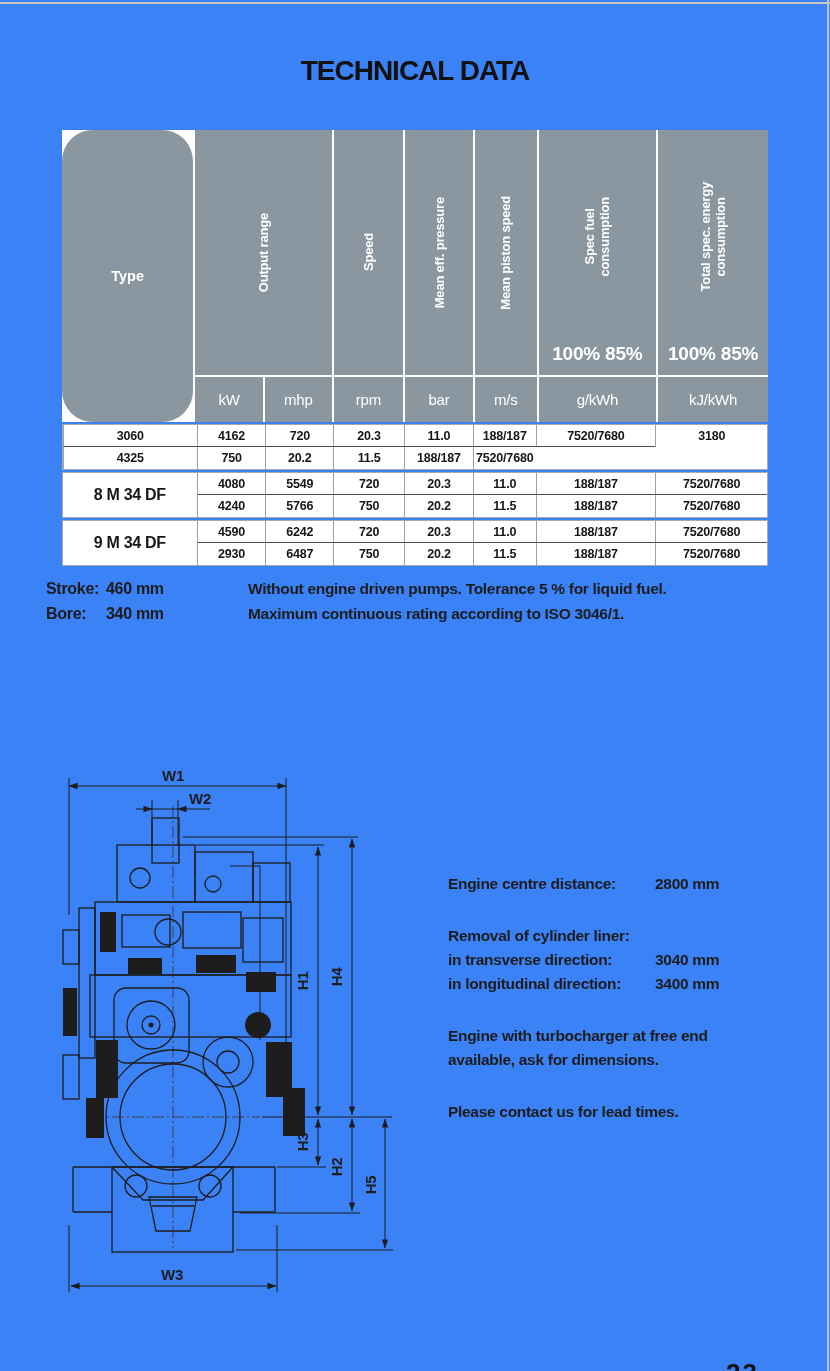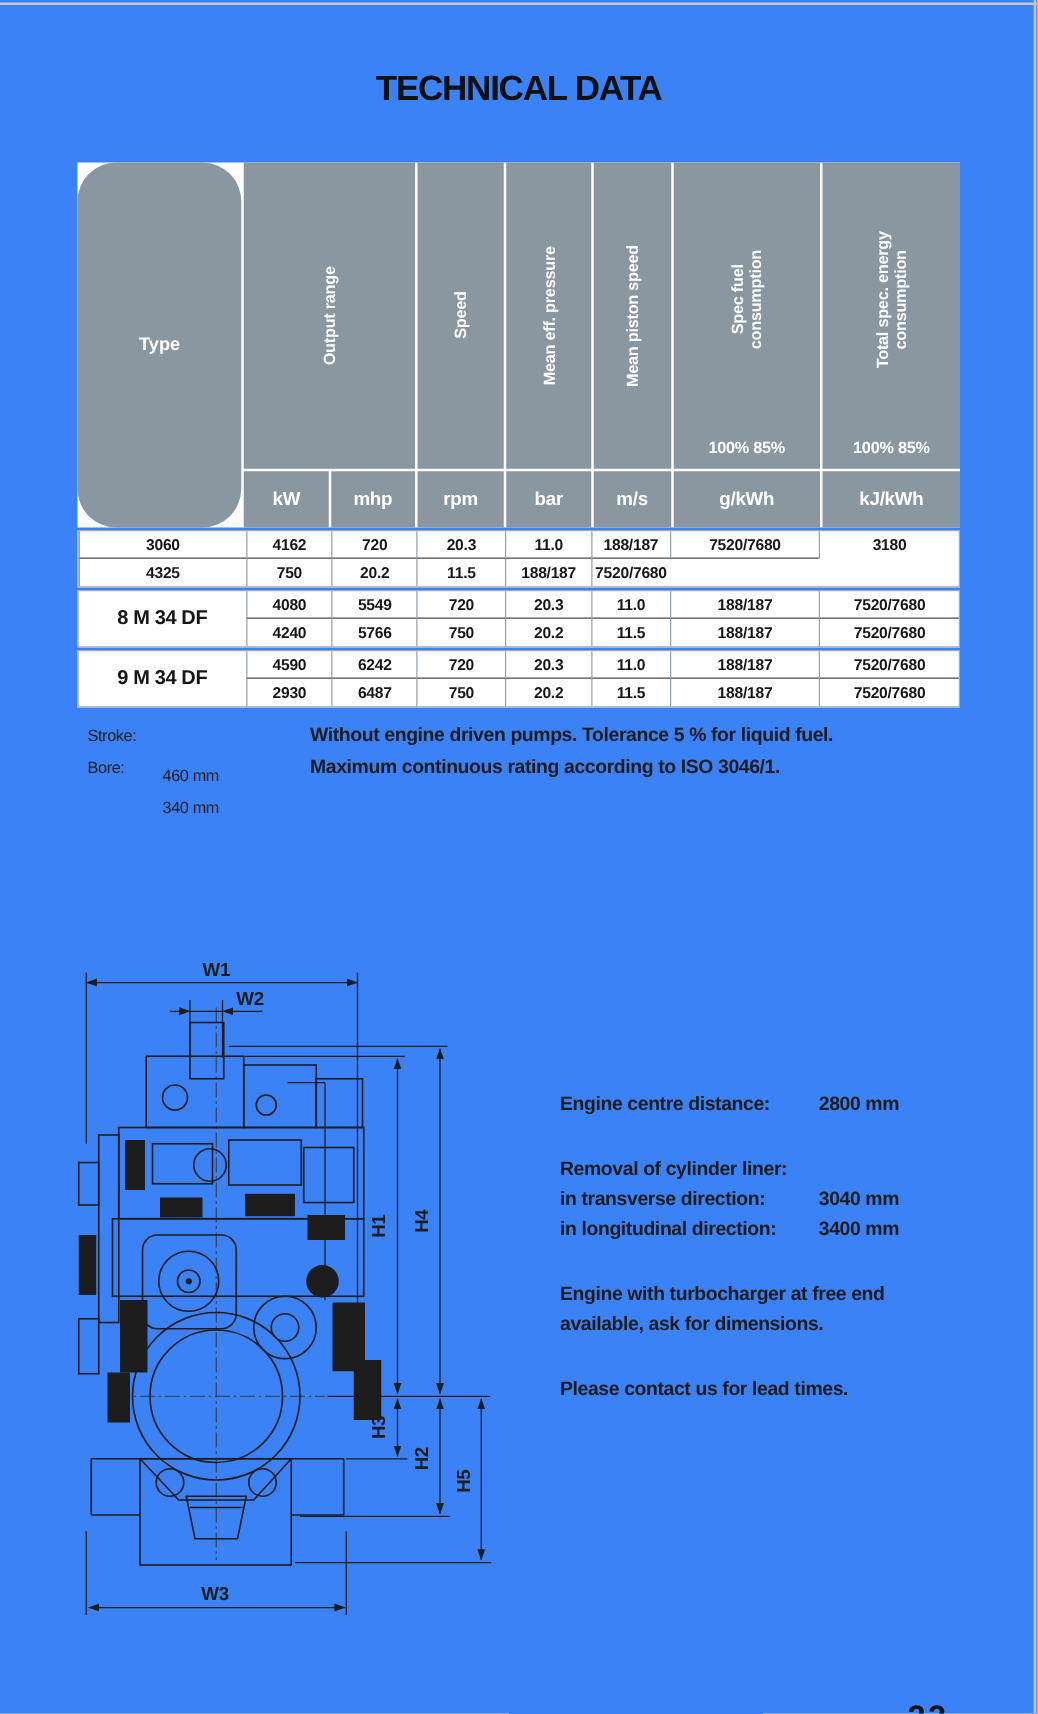--- a/index.html
+++ b/index.html
@@ -28,52 +28,52 @@
   .ht-type{grid-area:1/1/3/2;font-size:14.5px;font-weight:700;border-radius:31px;}
   .ht-output{grid-area:1/2/2/4;}
   .ht-speed{grid-area:1/4/2/5;}
   .ht-mep{grid-area:1/5/2/6;}
   .ht-mps{grid-area:1/6/2/7;}
   .ht-sfc{grid-area:1/7/2/8;flex-direction:column;}
   .ht-tec{grid-area:1/8/2/9;flex-direction:column;}
   .hu1{grid-area:2/2/3/3;} .hu2{grid-area:2/3/3/4;} .hu3{grid-area:2/4/3/5;}
   .hu4{grid-area:2/5/3/6;} .hu5{grid-area:2/6/3/7;} .hu6{grid-area:2/7/3/8;}
   .hu7{grid-area:2/8/3/9;}
-  .unit{font-size:15px;font-weight:700;letter-spacing:-.2px;}
+  .unit{font-size:15px;font-weight:400;letter-spacing:-.2px;}
   .vt{
     writing-mode:vertical-rl;transform:rotate(180deg);
     font-size:13px;font-weight:700;letter-spacing:-.2px;line-height:15px;
     text-align:center;
   }
   .vt span{display:block;}
   .vwrap{flex:1;display:flex;align-items:center;justify-content:center;}
-  .load{font-size:13px;font-weight:700;margin-bottom:10px;letter-spacing:-.2px;}
+  .load{font-size:19px;font-weight:700;margin-bottom:10px;letter-spacing:-.2px;}
 
   .tbody{margin-top:2px;}
   .band{
     display:grid;
     grid-template-columns:134fr 69fr 68fr 71fr 69fr 63fr 120fr 112fr;
     grid-template-rows:22px 22px;
     background:#fff;border:1px solid #a2abb1;margin-bottom:2px;
   }
   .bcell{
     display:flex;align-items:center;justify-content:center;
     font-size:12.5px;font-weight:700;letter-spacing:-.2px;color:#161616;
     border-left:1px solid #9aa3aa;
   }
   .tcell{
     grid-row:1/3;grid-column:1;border-left:none;
     font-size:16px;font-weight:700;letter-spacing:-.3px;
   }
   .r1{border-bottom:1px solid #4a4a4a;}
 
   
-  .notes-left{position:absolute;left:70px;top:576px;font-size:13px;font-weight:400;line-height:25px;letter-spacing:-.3px;}
+  .notes-left{position:absolute;left:46px;top:576px;font-size:16px;font-weight:700;line-height:25px;letter-spacing:-.3px;}
   .notes-left .nrow{position:relative;width:190px;}
-  .notes-left .nval{position:absolute;left:60px;margin-top:32px;}
+  .notes-left .nval{position:absolute;left:60px;}
   .notes-right{position:absolute;left:248px;top:576px;font-size:15.5px;font-weight:600;line-height:25px;letter-spacing:-.3px;}
 
   
   .drawing{position:absolute;left:45px;top:755px;}
   .eng{stroke:#1d1d1d;stroke-width:1.3;fill:none;}
   .engf{fill:#1d1d1d;stroke:none;}
   .dim{stroke:#1d1d1d;stroke-width:1;fill:none;}
   .cl{stroke:#3a3a3a;stroke-width:.9;fill:none;stroke-dasharray:12 3 2 3;}
   .dim-label{font:700 15px "Liberation Sans",sans-serif;fill:#1d1d1d;letter-spacing:-.3px;}
 

